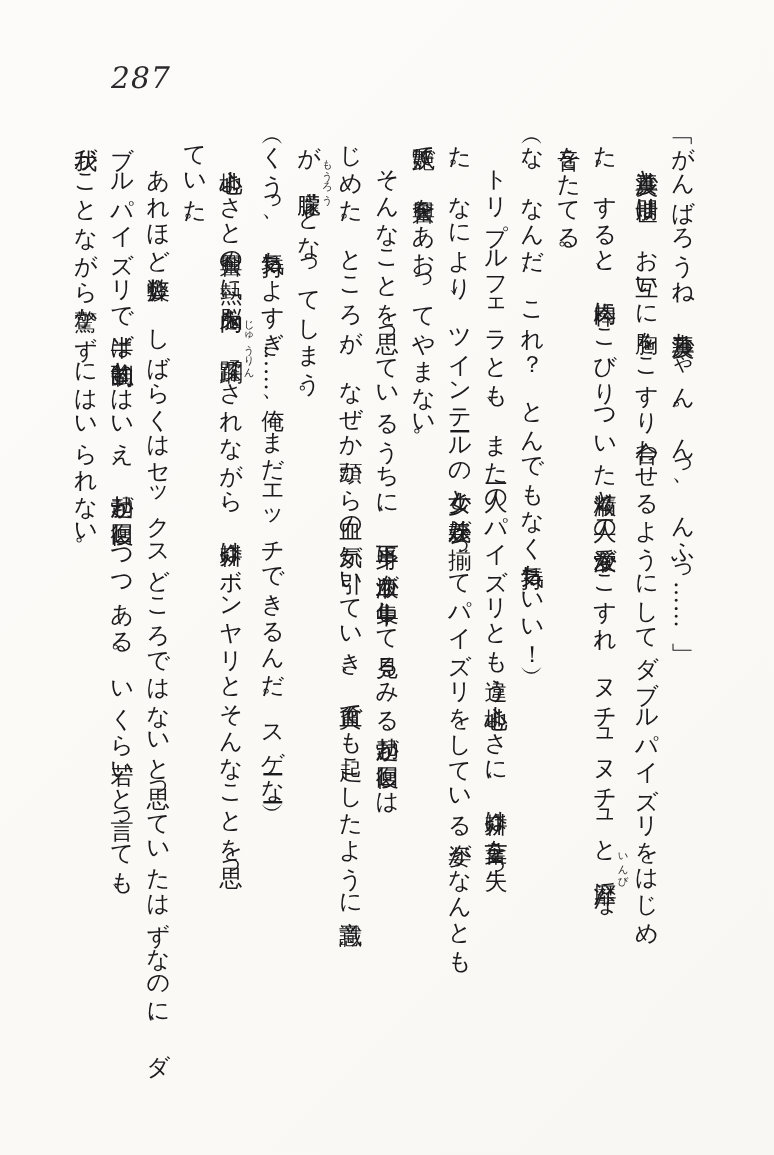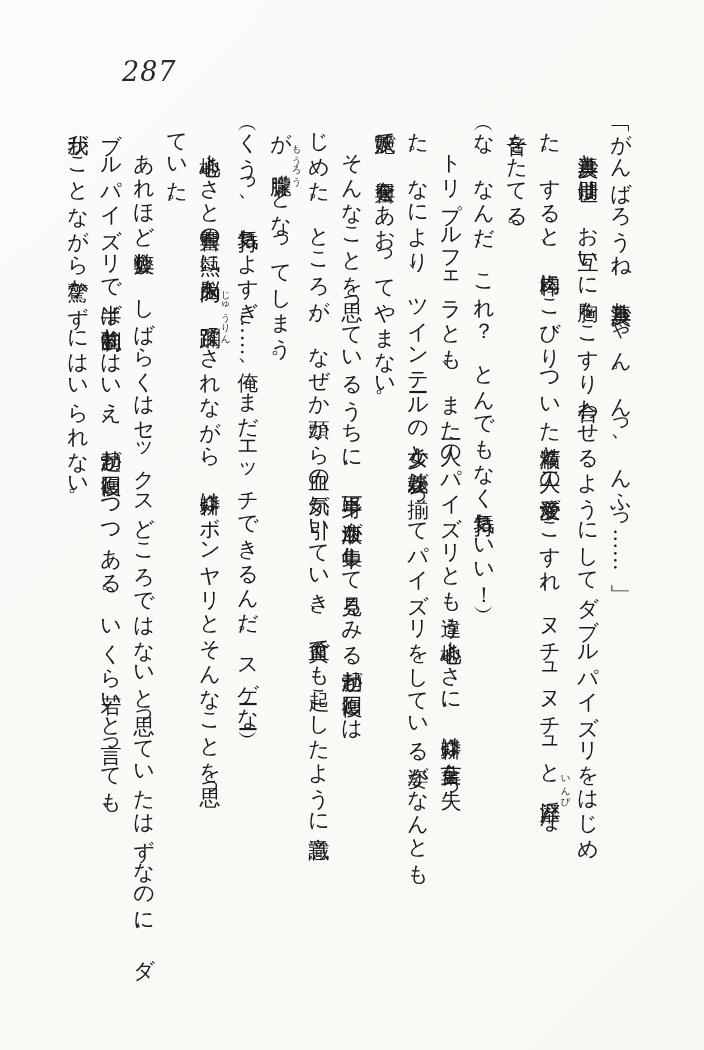--- a/index.html
+++ b/index.html
@@ -16,21 +16,20 @@
   }
   .page-number {
     position: absolute;
     left: 101px;
     top: 58px;
     font-size: 27px;
     font-style: italic;
     color: #2a2a2c;
     letter-spacing: 1px;
     line-height: 1;
-    margin-left: 21px;
   }
   .text-block {
     position: absolute;
     top: 118px;
     right: 67px;
     height: 824px;
     writing-mode: vertical-rl;
     -webkit-writing-mode: vertical-rl;
     text-orientation: mixed;
     font-size: 21px;

